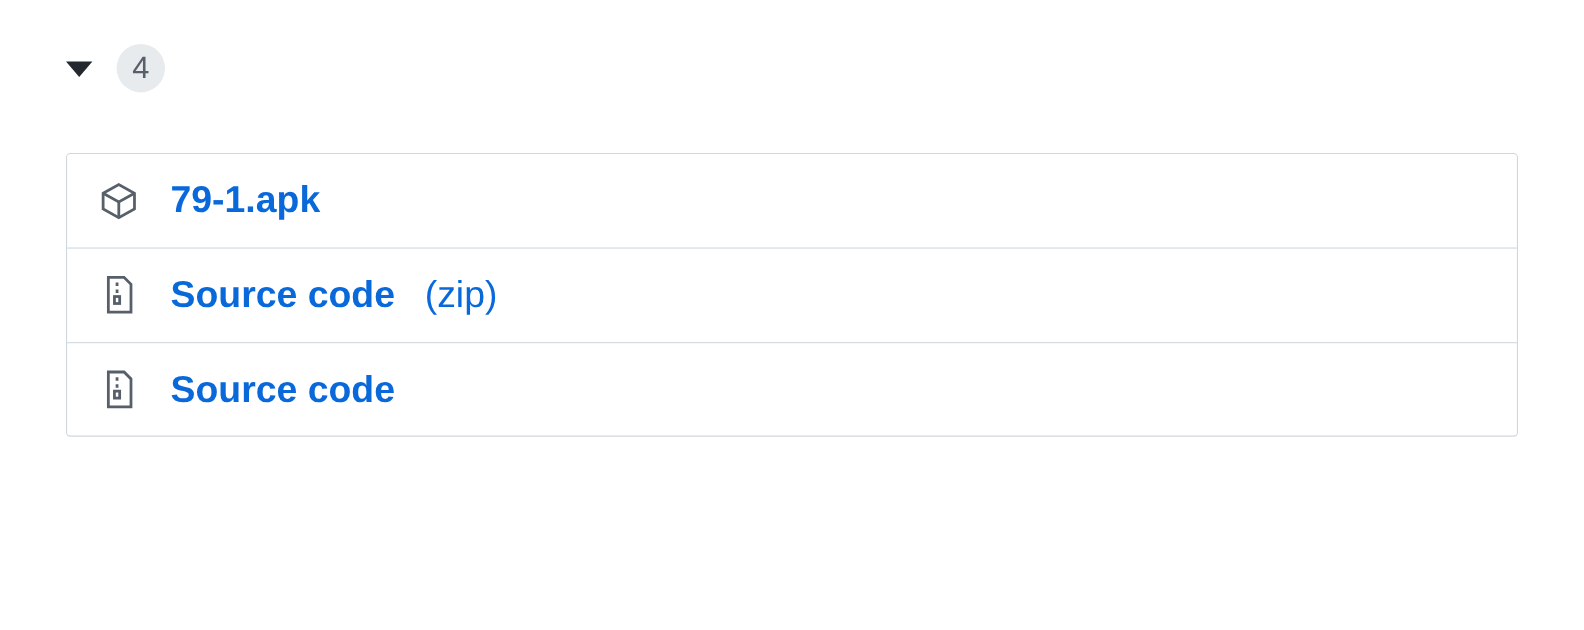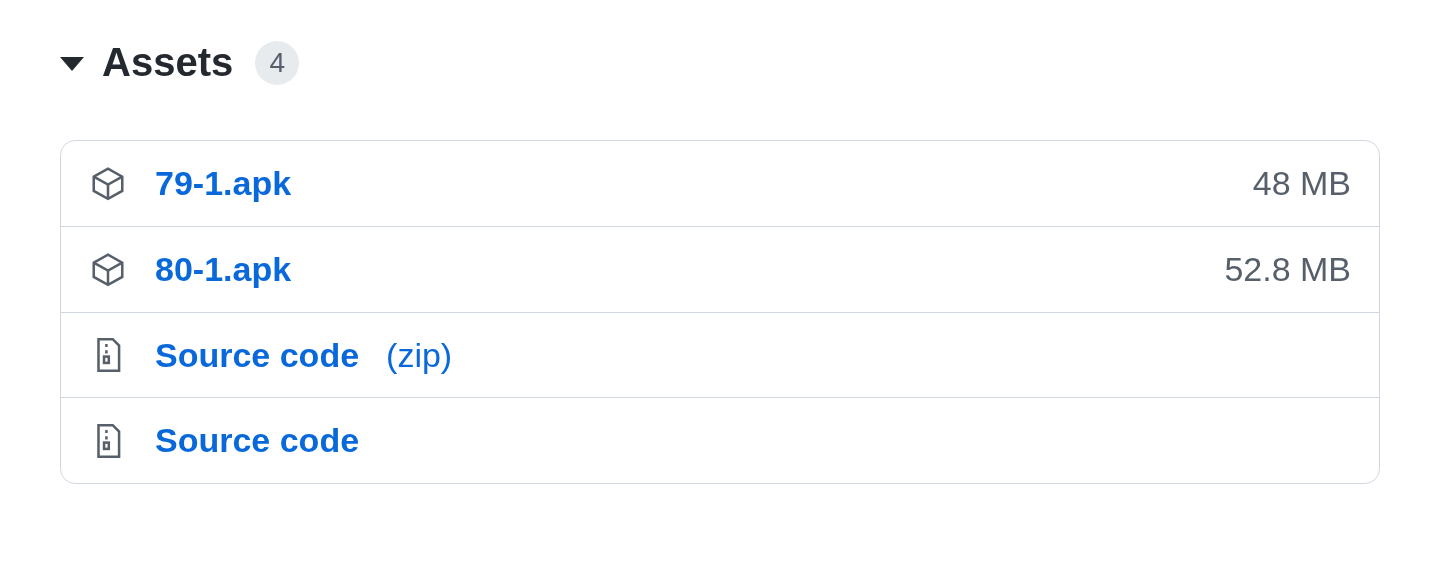--- a/index.html
+++ b/index.html
@@ -43,21 +43,21 @@
       padding: 0 12px;
       border-radius: 22px;
       background: #e8ebee;
       color: #57606a;
       font-size: 28px;
       font-weight: 500;
       margin-left: 4px;
     }
     .assets-list {
       border: 1px solid #d0d7de;
-      border-radius: 15px;
+      border-radius: 4px;
       overflow: hidden;
     }
     .asset-row {
       display: flex;
       align-items: center;
       padding: 22px 28px;
       border-top: 1px solid #d0d7de;
       font-size: 34px;
       line-height: 1.2;
     }
@@ -107,47 +107,35 @@
     <g id="icon-zip">
       <path d="M6 2 L15 2 L19 6 L19 22 L6 22 Z"></path>
       <path d="M11 5 L11 13" stroke-dasharray="2 2"></path>
       <rect x="9.5" y="13" width="3" height="4"></rect>
     </g>
   </defs>
 </svg>
 
 <div class="assets-header">
   <span class="caret"></span>
-  <span class="assets-title">Assets</span>
   <span class="assets-count">4</span>
 </div>
 
 <div class="assets-list">
 
   <div class="asset-row">
     <span class="asset-icon">
       <svg viewBox="0 0 24 24">
           <use href="#icon-package"></use>
         </svg>
     </span>
     <a class="asset-name">79-1.apk</a>
     <span class="asset-ext"></span>
-    <span class="asset-size">48 MB</span>
   </div>
 
-  <div class="asset-row">
-    <span class="asset-icon">
-      <svg viewBox="0 0 24 24">
-          <use href="#icon-package"></use>
-        </svg>
-    </span>
-    <a class="asset-name">80-1.apk</a>
-    <span class="asset-ext"></span>
-    <span class="asset-size">52.8 MB</span>
-  </div>
 
   <div class="asset-row">
     <span class="asset-icon">
       <svg viewBox="0 0 24 24">
           <use href="#icon-zip"></use>
         </svg>
     </span>
     <a class="asset-name">Source code</a>
     <span class="asset-ext">(zip)</span>
     <span class="asset-size"></span>

